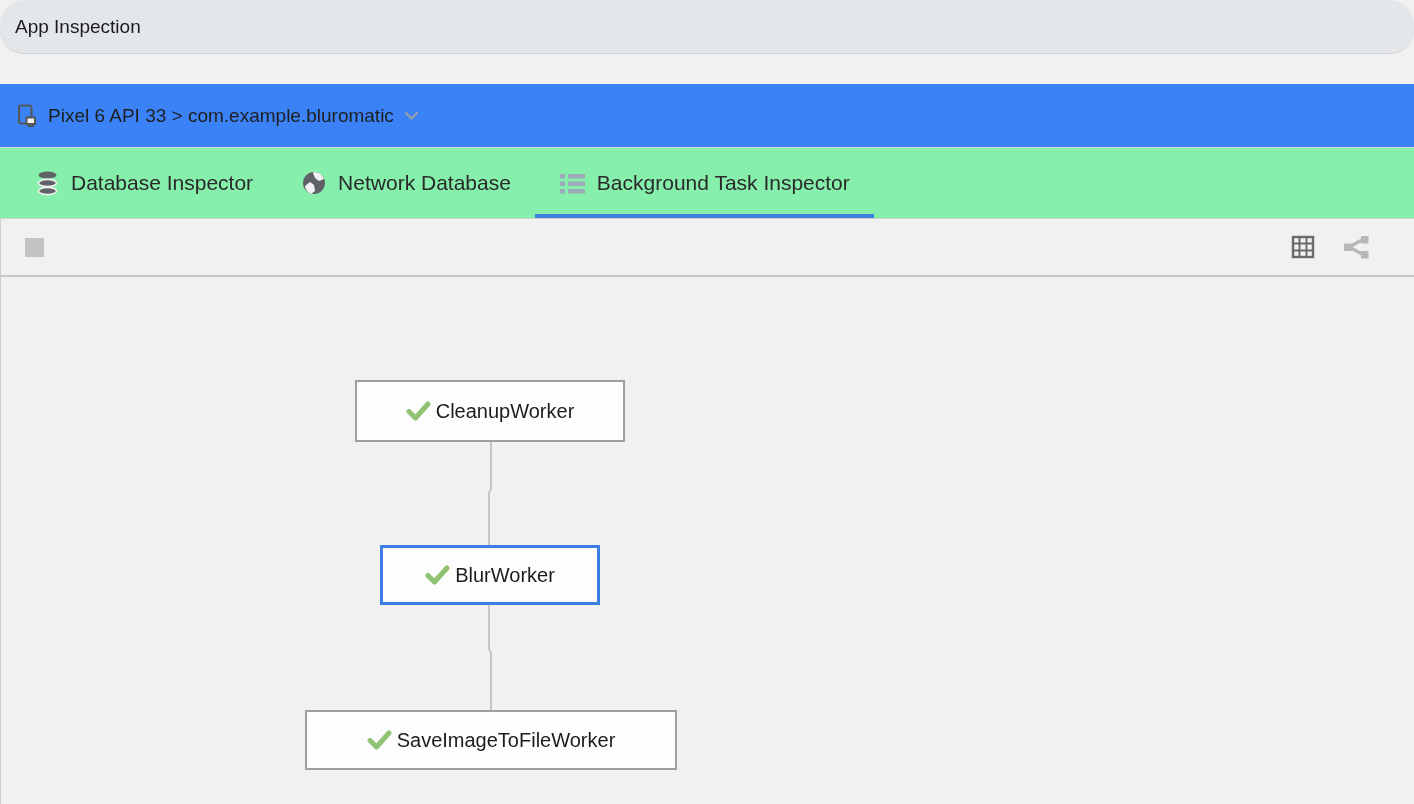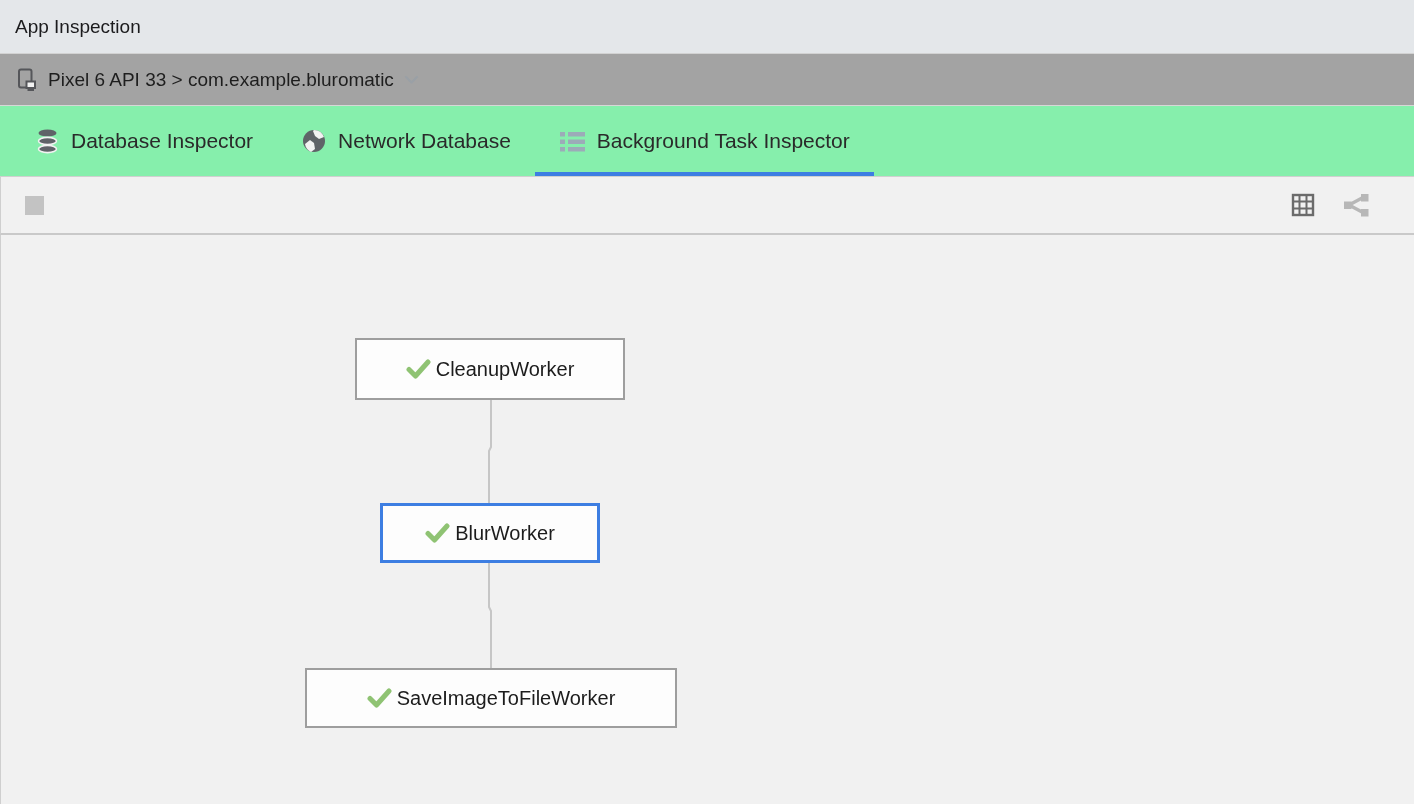--- a/index.html
+++ b/index.html
@@ -10,31 +10,31 @@
     overflow: hidden;
   }
 
   
   .app-header {
     height: 54px;
     background: #e4e7ea;
     border-bottom: 1px solid #d2d2d2;
     display: flex; align-items: center;
     padding-left: 15px;
-    font-size: 19px; color: #1b1b1d;
+    font-size: 19px; color: #1b1b1d; border-radius: 24px;
   }
 
   
   .device-bar {
-    height: 52px;
-    background: #a3a3a3;
+    height: 64px;
+    background: #3b82f6;
     border-bottom: 1px solid #d7d7d7;
     display: flex; align-items: center;
     padding-left: 15px;
-    font-size: 19px; color: #1e1e1e;
+    font-size: 19px; color: #1e1e1e; margin-top: 30px;
   }
   .device-bar .dev-icon { margin-right: 8px; display: flex; }
   .device-bar .chev { margin-left: 10px; display: flex; }
 
   
   .tabs-row {
     height: 71px;
     background: #86efac;
     border-bottom: 1px solid #d0d0d0;
     display: flex; align-items: stretch;

